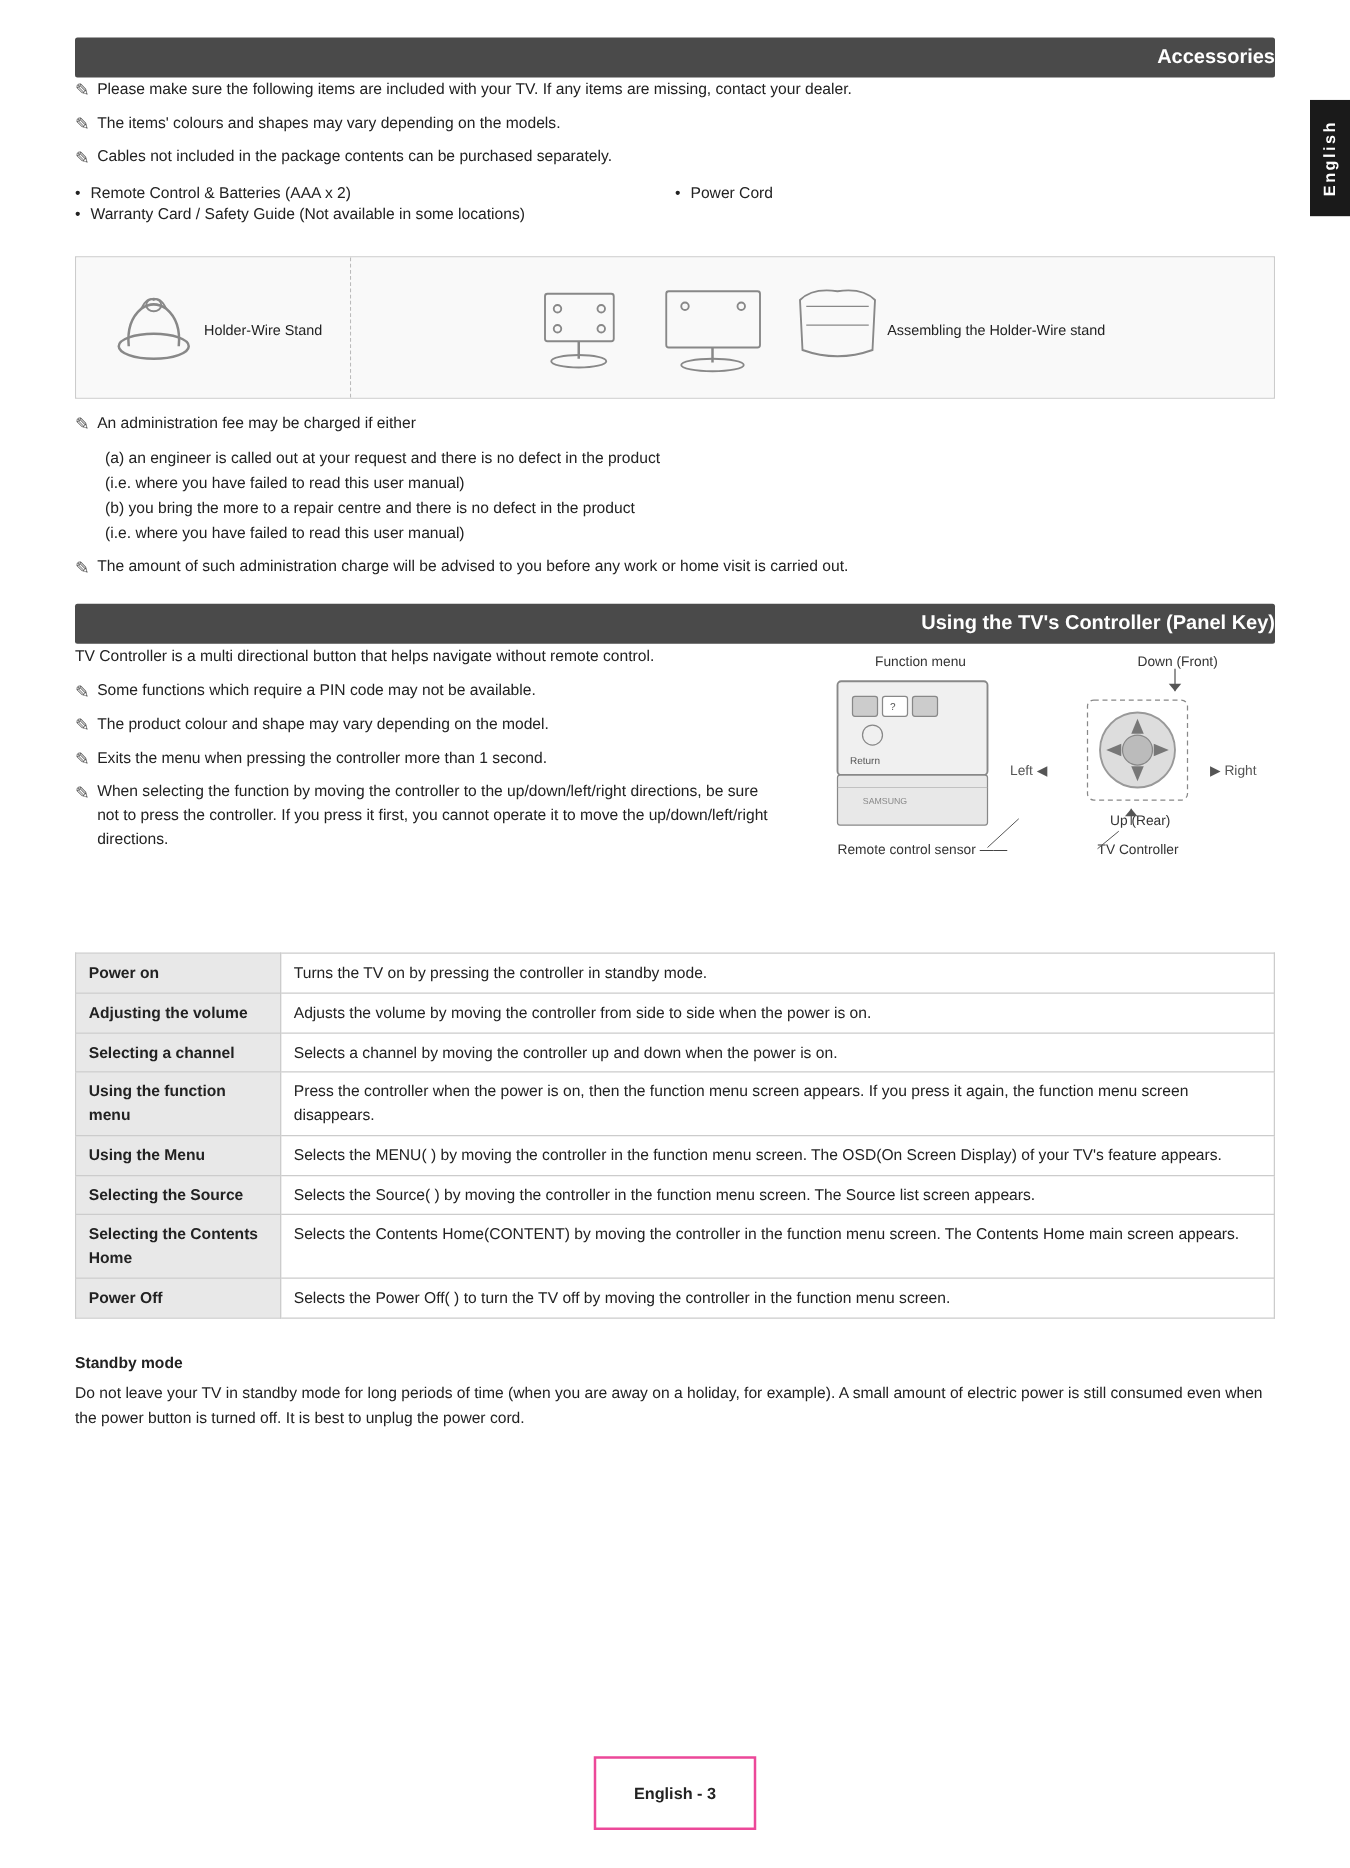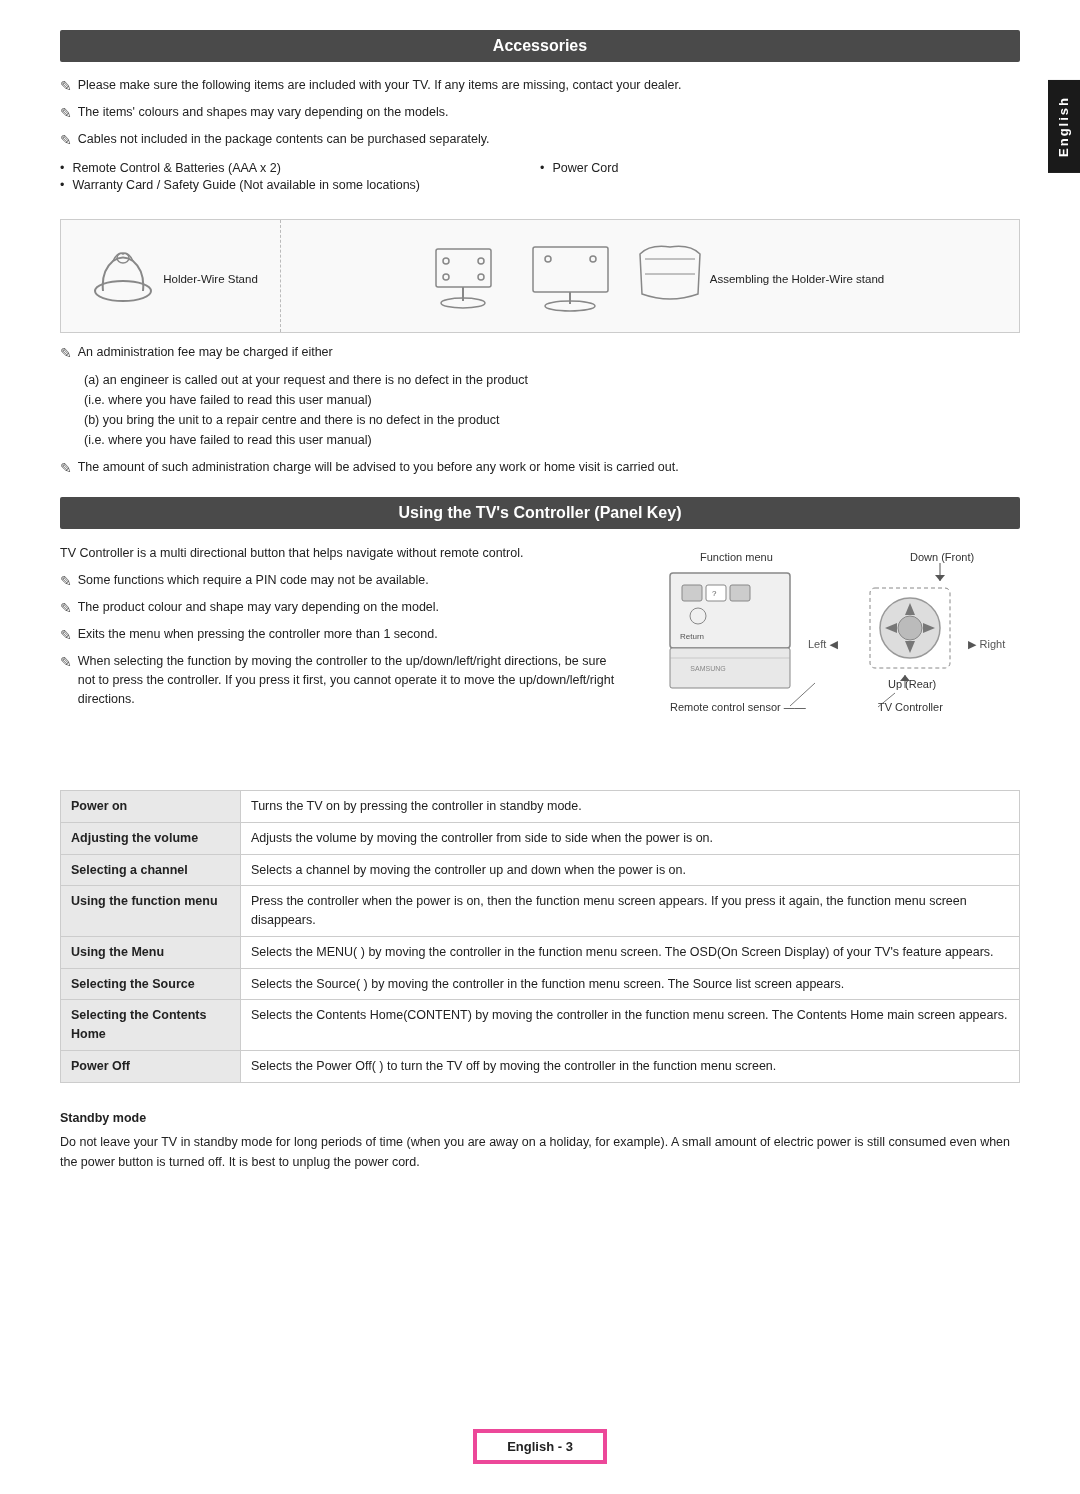--- a/index.html
+++ b/index.html
@@ -32,25 +32,25 @@
       font-size: 13px;
       font-weight: bold;
       padding: 16px 8px;
       letter-spacing: 2px;
     }
 
     
     .section-header {
       background: #4a4a4a;
       color: #fff;
-      text-align: center;
+      text-align: right;
       font-size: 16px;
       font-weight: bold;
       padding: 7px 0;
-      margin-bottom: 14px;
+      margin-bottom: 0;
       border-radius: 2px;
     }
 
     .note-line {
       display: flex;
       align-items: flex-start;
       margin-bottom: 6px;
       font-size: 12.5px;
       line-height: 1.5;
     }
@@ -155,21 +155,21 @@
       font-size: 12.5px;
     }
     .controller-table tr td {
       padding: 6px 10px;
       vertical-align: top;
       line-height: 1.5;
     }
     .controller-table tr td:first-child {
       background: #e8e8e8;
       font-weight: bold;
-      width: 180px;
+      width: 164px;
       border: 1px solid #ccc;
     }
     .controller-table tr td:last-child {
       border: 1px solid #ccc;
       border-left: none;
     }
 
     .standby-section {
       margin-top: 25px;
       font-size: 12.5px;
@@ -183,22 +183,22 @@
     
     .footer {
       position: absolute;
       bottom: 30px;
       left: 0;
       right: 0;
       display: flex;
       justify-content: center;
     }
     .footer-box {
-      border: 4px solid #ec4899;
-      padding: 6px 30px;
+      border: 2px solid #ec4899;
+      padding: 20px 30px;
       font-size: 13px;
       font-weight: bold;
     }
   </style>
 </head>
 <body>
 
 <div class="page">
 
   <div class="side-tab">English</div>
@@ -273,21 +273,21 @@
       </div>
     </div>
 
     <div class="admin-note">
       <div class="note-line">
         <span class="note-icon">✎</span>
         <span>An administration fee may be charged if either</span>
       </div>
       <div class="sub-item">(a) an engineer is called out at your request and there is no defect in the product</div>
       <div class="sub-item">(i.e. where you have failed to read this user manual)</div>
-      <div class="sub-item">(b) you bring the unit to a repair centre and there is no defect in the product</div>
+      <div class="sub-item">(b) you bring the more to a repair centre and there is no defect in the product</div>
       <div class="sub-item">(i.e. where you have failed to read this user manual)</div>
     </div>
     <div class="note-line" style="margin-top:4px;">
       <span class="note-icon">✎</span>
       <span>The amount of such administration charge will be advised to you before any work or home visit is carried out.</span>
     </div>
   </div>
 
   <div class="panel-section">
     <div class="section-header">Using the TV's Controller (Panel Key)</div>

